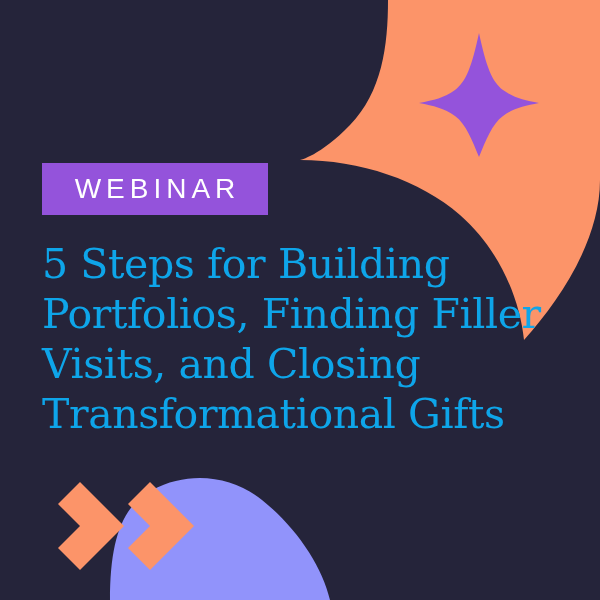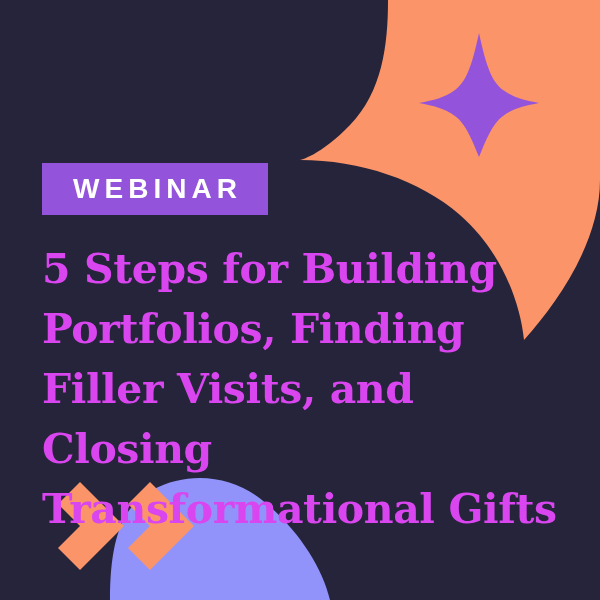--- a/index.html
+++ b/index.html
@@ -38,37 +38,37 @@
     height: 52px;
     background: #9453db;
     display: flex;
     align-items: center;
     justify-content: center;
     box-sizing: border-box;
   }
   #webinar-badge-label {
     color: #ffffff;
     font-family: "Liberation Sans", sans-serif;
-    font-weight: bold;
+    font-weight: normal;
     font-size: 28px;
     letter-spacing: 5px;
     line-height: 1;
     padding-left: 5px;
   }
   #headline {
     position: absolute;
     left: 42px;
     top: 239px;
     width: 530px;
     margin: 0;
-    color: #d946ef;
+    color: #0ea5e9;
     font-family: "DejaVu Serif", "Liberation Serif", serif;
-    font-weight: bold;
+    font-weight: normal;
     font-size: 41px;
-    line-height: 60px;
+    line-height: 50px;
     letter-spacing: -0.4px;
   }
 </style>
 </head>
 <body>
 
 <div id="promo-card">
 
   <svg class="decor-layer" viewBox="0 0 600 600" width="600" height="600" xmlns="http://www.w3.org/2000/svg">
 

